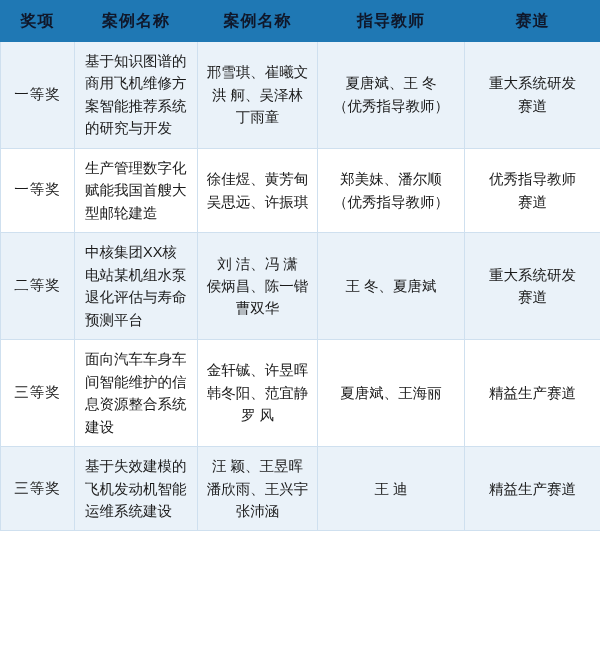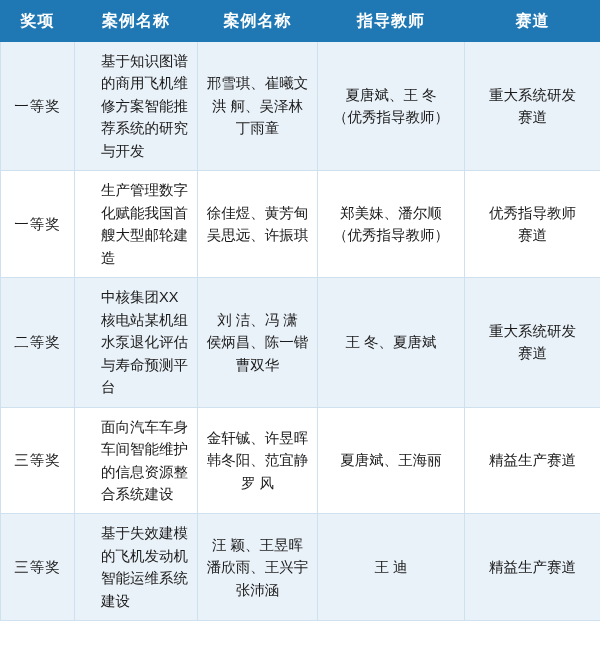--- a/index.html
+++ b/index.html
@@ -22,21 +22,21 @@
     table-layout: fixed;
   }
   table.award-table col.c0 { width: 74px; }
   table.award-table col.c1 { width: 123px; }
   table.award-table col.c2 { width: 120px; }
   table.award-table col.c3 { width: 147px; }
   table.award-table col.c4 { width: 136px; }
 
   thead th {
     background: #1f78b4;
-    color: #ffffff;
+    color: #0f172a;
     font-size: 16px;
     font-weight: bold;
     height: 38px;
     letter-spacing: 1px;
     border: 1px solid #1f78b4;
     text-align: center;
     vertical-align: middle;
   }
   tbody td {
     border: 1px solid #cfe0ef;
@@ -49,24 +49,25 @@
   }
   tbody tr.row-odd td {
     background: #eaf2f9;
   }
   tbody tr.row-even td {
     background: #ffffff;
   }
   td.col-award {
     letter-spacing: 1px;
     white-space: nowrap;
+    font-family: Liberation Mono, monospace;
   }
   td.col-name {
     text-align: left;
-    padding-left: 26px;
+    padding-left: 10px;
     padding-right: 8px;
   }
   td.col-members, td.col-teachers, td.col-track {
     padding-left: 4px;
     padding-right: 4px;
   }
   .cell-line {
     display: block;
   }
 </style>

